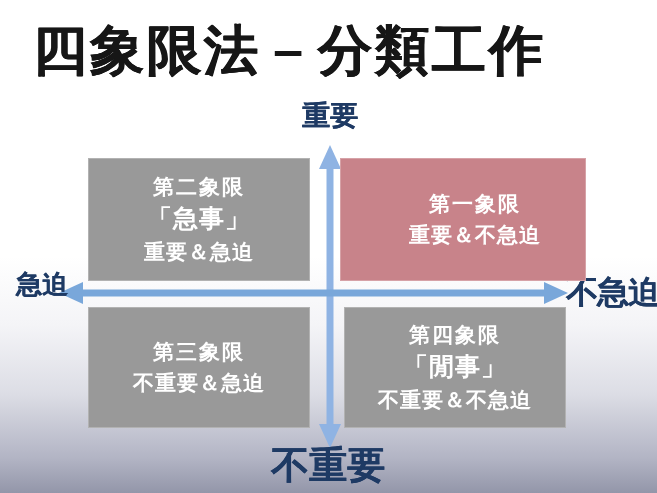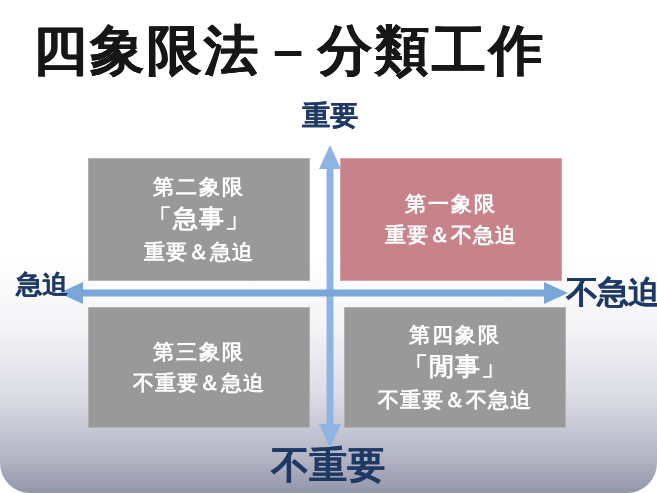--- a/index.html
+++ b/index.html
@@ -2,21 +2,20 @@
 <html><head>
 <meta charset="utf-8">
 <style>
   html,body { margin:0; padding:0; background:#ffffff; }
   .slide {
     position:relative;
     width:657px; height:493px;
     overflow:hidden;
     background:linear-gradient(180deg,#ffffff 0%,#ffffff 52%,#f4f4f7 66%,#dcdde5 80%,#b2b4c4 93%,#9396a9 100%);
     font-family:"Liberation Sans", sans-serif;
-    border-radius:30px;
   }
   .title {
     position:absolute; left:33px; top:18px; margin:0;
     font-size:54px; font-weight:900; color:#161616;
     letter-spacing:3px; line-height:1.2; white-space:nowrap;
     text-shadow:0.5px 0 #161616, -0.5px 0 #161616;
   }
   .axis-label {
     position:absolute; font-weight:900; color:#1e3a64; white-space:nowrap;
     text-shadow:0.4px 0 currentColor;
@@ -26,21 +25,21 @@
   .axis-left   { left:16px;   top:267px; font-size:26px; }
   .axis-right  { left:566px; top:271px; font-size:32px; letter-spacing:-1px; }
   .arrows { position:absolute; left:0; top:0; pointer-events:none; }
   .quadrant {
     position:absolute; width:222px;
     display:flex; flex-direction:column; justify-content:center; 
     text-align:center; color:#ffffff; font-weight:bold;
     box-shadow:0 0 0 1px rgba(255,255,255,0.25) inset;
   }
   .q-tl { left:88px;  top:158px; height:123px; }
-  .q-tr { left:340px; top:158px; height:123px; }
+  .q-tr { left:340px; top:158px; height:123px;padding-left:24px; }
   .q-bl { left:88px;  top:307px; height:121px; }
   .q-br { left:344px; top:307px; height:121px; }
   .q-name     { font-size:21px; line-height:1.45; letter-spacing:2px; }
   .q-nickname { font-size:25px; line-height:1.35; letter-spacing:1px; }
   .q-desc     { font-size:21px; line-height:1.5;  letter-spacing:1px; }
 </style>
 </head>
 <body>
 
 <div class="slide">

